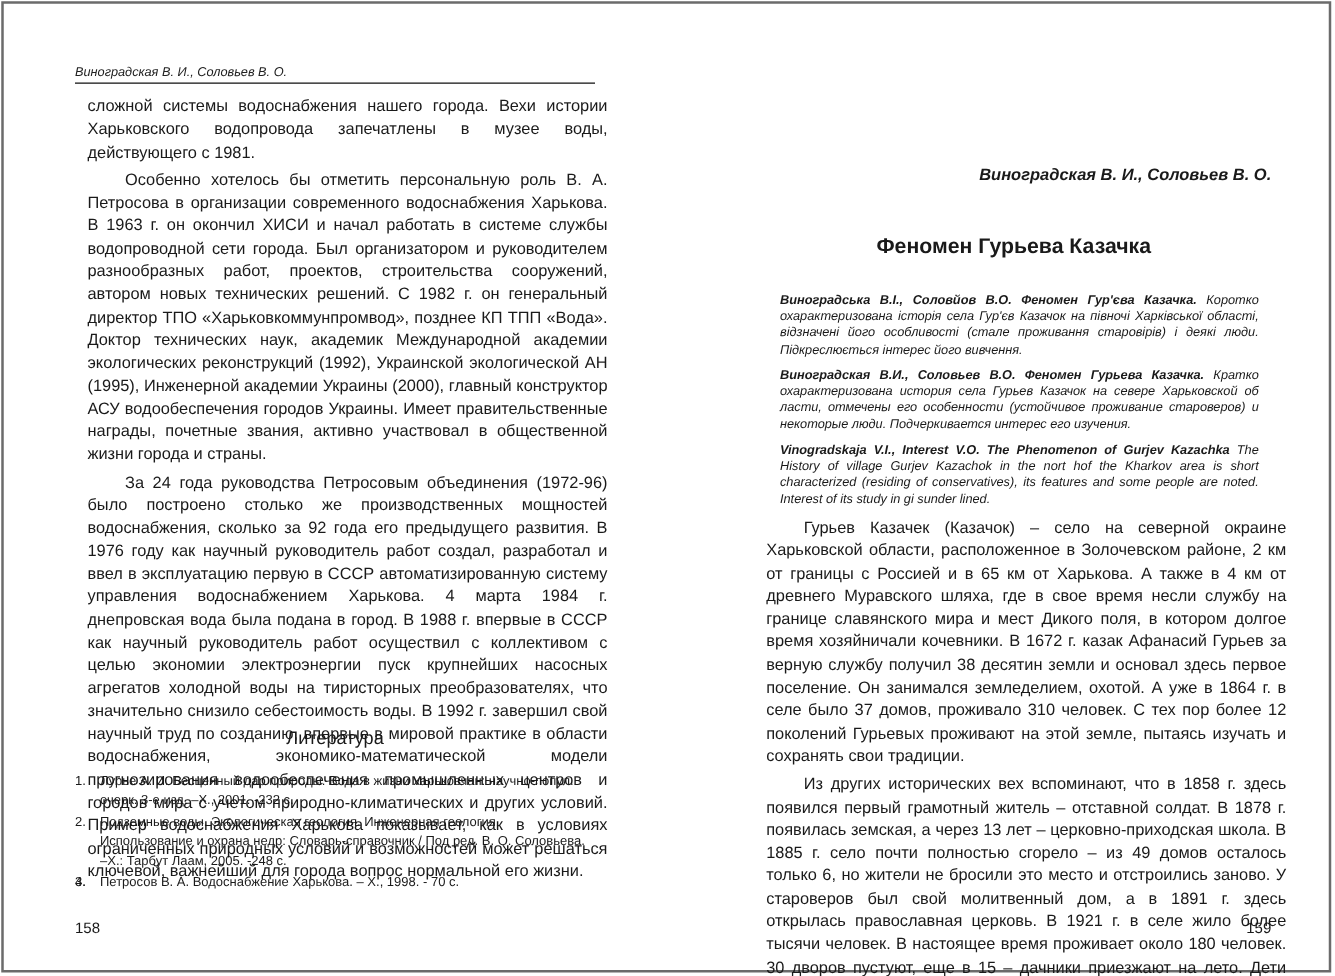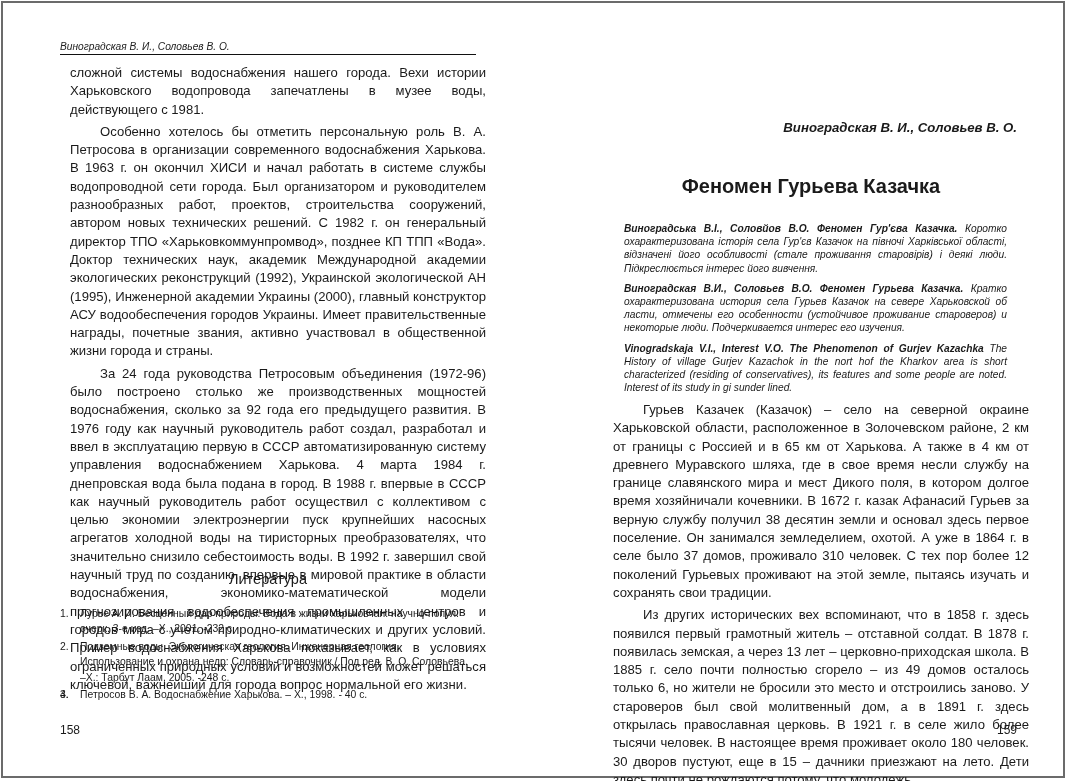--- a/index.html
+++ b/index.html
@@ -1,18 +1,18 @@
 <!DOCTYPE html>
 <html><head>
 <meta charset="utf-8">
 <style>
   html, body { margin: 0; padding: 0; background: #ffffff; }
   body { width: 1068px; height: 781px; position: relative; overflow: hidden; font-family: "Liberation Sans", sans-serif; color: #1a1a1a; }
   .frame { position: absolute; left: 1px; top: 1px; width: 1064px; height: 777px; border: 2px solid #6b6b6b; box-sizing: border-box; }
-  .page { position: absolute; top: 0; height: 692px; }
+  .page { position: absolute; top: 12px; height: 692px; }
   .page-left { left: 60px; width: 416px; }
   .page-right { left: 603px; width: 416px; }
 
   .running-head { position: absolute; top: 39px; left: 0; width: 100%; height: 16px; border-bottom: 1.5px solid #111; font-style: italic; font-size: 10.2px; color: #222; display: flex; justify-content: space-between; align-items: flex-end; padding-bottom: 2px; box-sizing: border-box; }
 
   .body-text { font-size: 13.1px; line-height: 18.3px; text-align: justify; margin-left: 10px; }
   .body-text p { margin: 0; }
   .body-text p.ind { text-indent: 30px; }
   .body-text p.gap { margin-top: 4px; }
 
@@ -21,21 +21,21 @@
   .lit-title { position: absolute; top: 571px; left: 0; width: 416px; text-align: center; font-size: 14.5px; }
   .refs { position: absolute; top: 606px; left: 0; width: 416px; margin: 0; padding: 0; list-style: none; font-size: 10.4px; line-height: 15.4px; }
   .refs li { position: relative; padding-left: 20px; margin-bottom: 2px; }
   .refs .num { position: absolute; left: 0; top: 0; }
 
   .page-number { position: absolute; top: 723px; font-size: 12px; }
   .page-left .page-number { left: 0; }
   .page-right .page-number { right: 2px; text-align: right; }
 
   .authors { position: absolute; top: 120px; right: 2px; font-weight: bold; font-style: italic; font-size: 13.2px; }
-  .article-title { position: absolute; top: 175px; left: 0; width: 416px; text-align: center; font-weight: bold; font-size: 20px; }
+  .article-title { position: absolute; top: 175px; left: 0; width: 416px; text-align: center; font-weight: bold; font-size: 17px; }
 
   .abstracts { position: absolute; top: 222px; left: 21px; width: 383px; font-style: italic; font-size: 10.2px; line-height: 13.2px; text-align: justify; }
   .abstracts p { margin: 0 0 7px 0; }
   .abstracts b { font-weight: bold; }
 
   .right-body { position: absolute; top: 401px; left: 0; width: 416px; }
 </style>
 </head>
 <body>
 
@@ -61,21 +61,21 @@
     </li>
     <li>
       <span class="num">2.</span>
       <span>Подземные воды. Экологическая геология. Инженерная геология. Использование и охрана недр: Словарь-справочник / Под ред. В. О. Соловьева. –Х.: Тарбут Лаам, 2005. -248 с.</span>
     </li>
     <li>
       <span class="num">3.</span>
     </li>
     <li>
       <span class="num">4.</span>
-      <span>Петросов В. А. Водоснабжение Харькова. – Х., 1998. - 40 с.</span>
+      <span>Петросов В. А. Водоснабжение Харькова. – Х., 1998. - 70 с.</span>
     </li>
   </ol>
 
   <div class="page-number">158</div>
 </div>
 
 <div class="page page-right">
 
   <div class="authors">Виноградская В. И., Соловьев В. О.</div>
   <div class="article-title">Феномен Гурьева Казачка</div>

